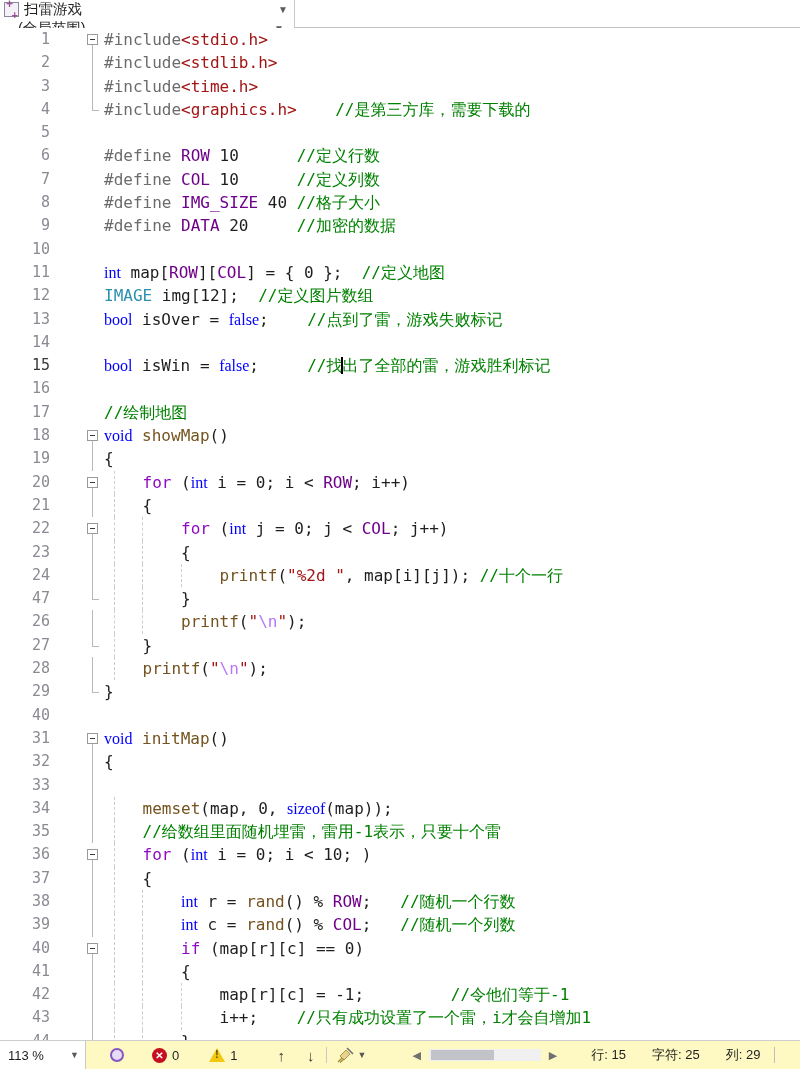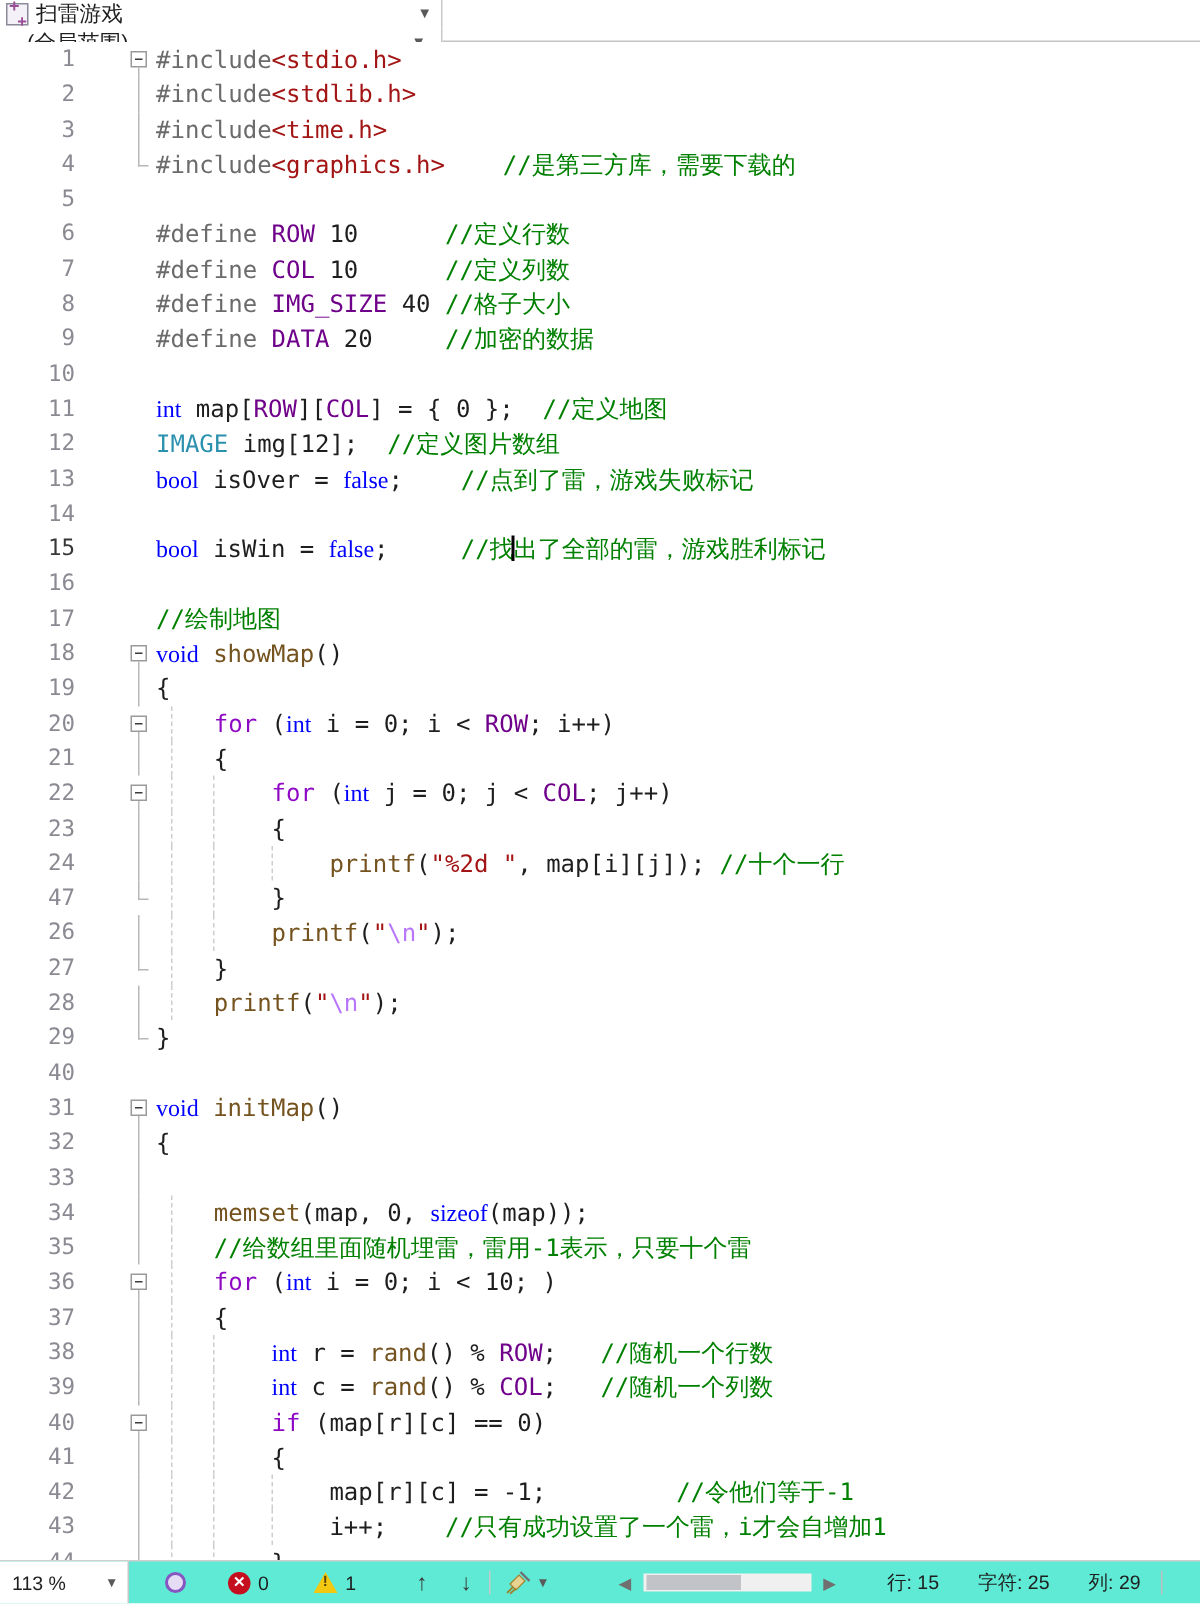--- a/index.html
+++ b/index.html
@@ -46,21 +46,21 @@
   .tk-str { color:var(--c-string); }
   .tk-esc { color:var(--c-escape); }
   .tk-com { color:var(--c-comment); }
   .tk-typ { color:var(--c-type); }
   .tk-fn  { color:var(--c-func); }
   .tk-pl  { color:var(--c-plain); }
   .caret-bar { display:inline-block; width:2px; height:17px; background:#000;
                vertical-align:-3px; margin:0 -1px; }
 
   
-  .statusbar { display:flex; align-items:center; height:29px; background:#5eead4;
+  .statusbar { display:flex; align-items:center; height:29px; background:#fef9c3;
                border-top:1px solid #cecece; font-size:13px; color:#1e1e1e; }
   .zoombox { display:flex; align-items:center; width:86px; height:100%; background:#fff;
              border-right:1px solid #c8c8c8; padding:0 6px 0 8px; }
   .zoombox .caret { margin-left:auto; color:#5a5a5a; font-size:9px; }
   .sb-item { display:flex; align-items:center; gap:5px; }
   .health { width:14px; height:14px; border-radius:50%; border:2px solid var(--c-purple);
             background:#e7dcf5; margin-left:24px; }
   .err-ico { width:15px; height:15px; border-radius:50%; background:var(--c-error);
              color:#fff; font-size:10px; font-weight:bold; text-align:center;
              line-height:15px; margin-left:28px; }

